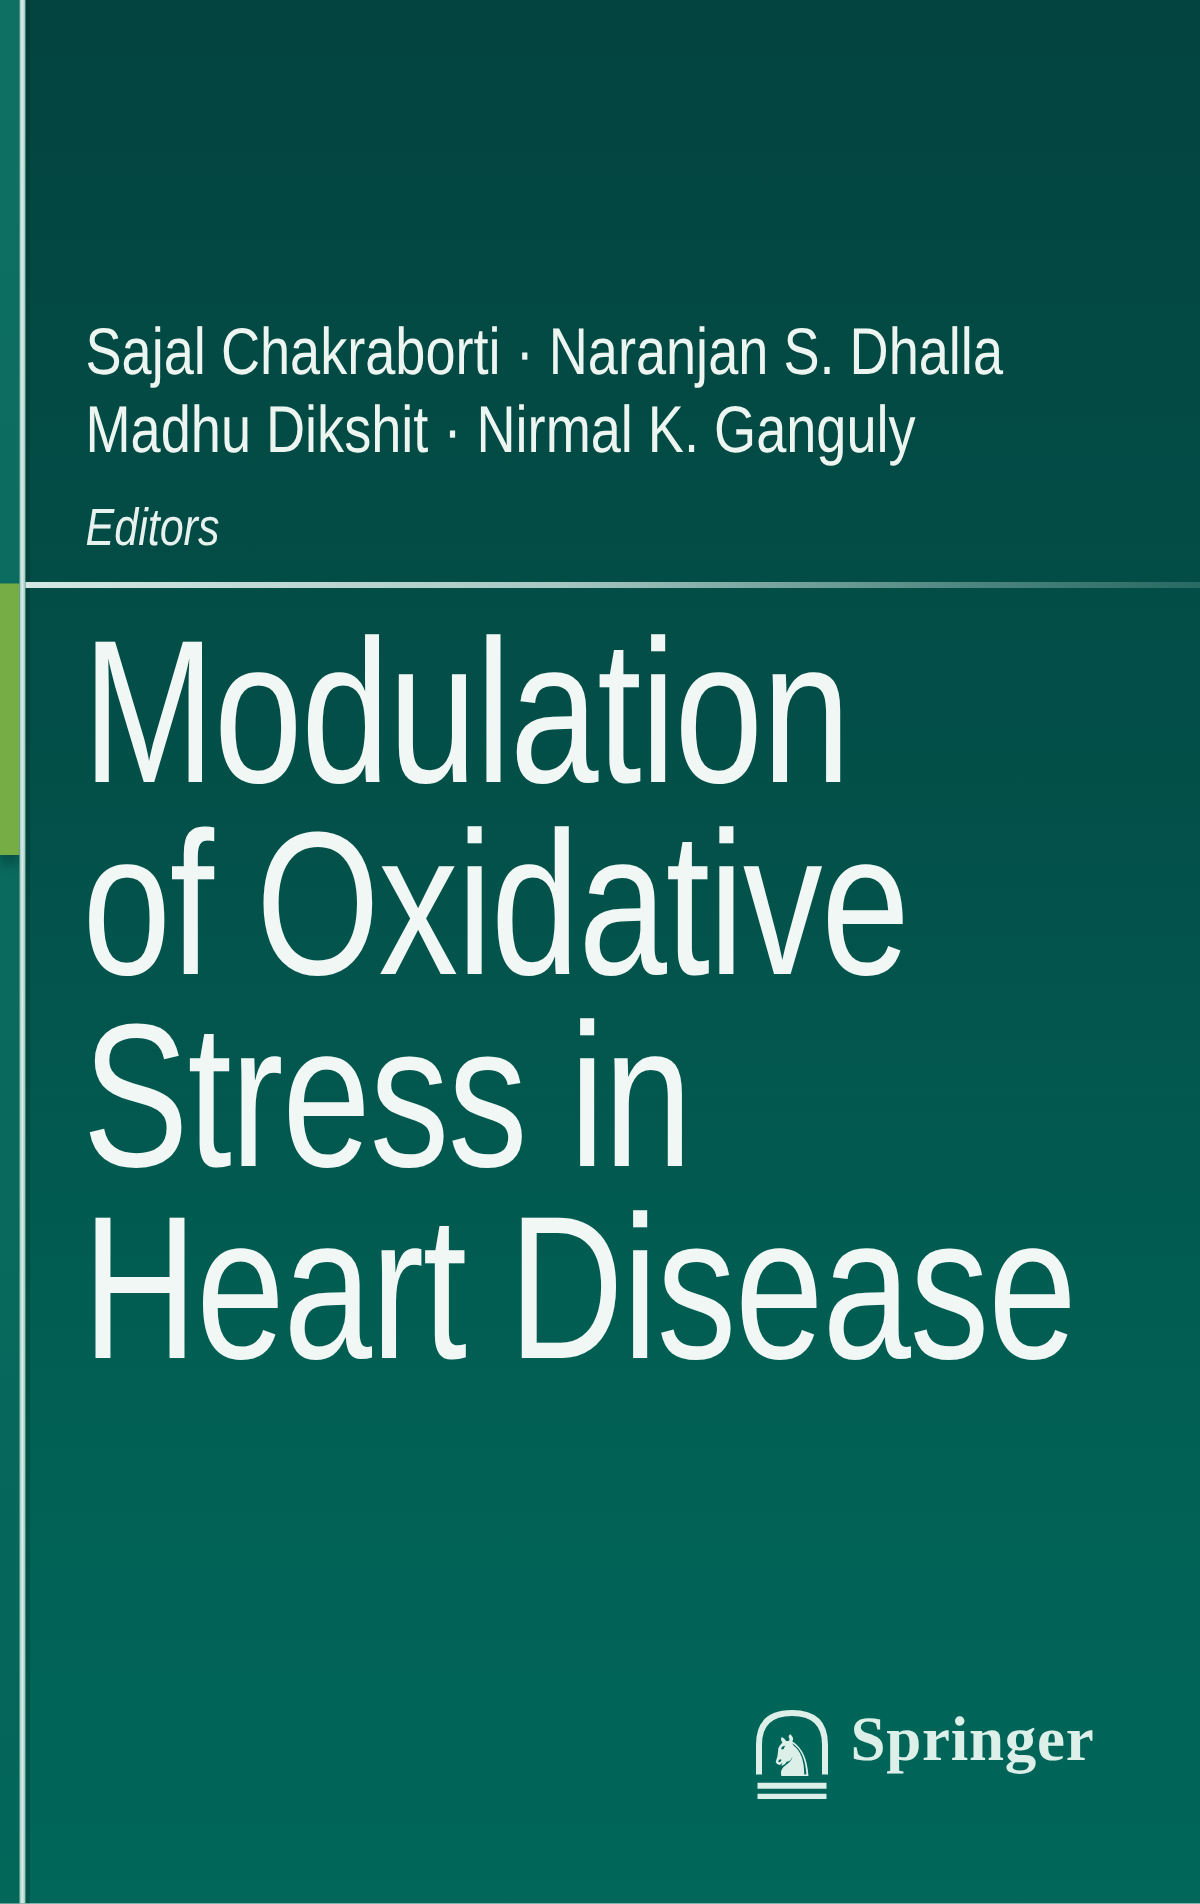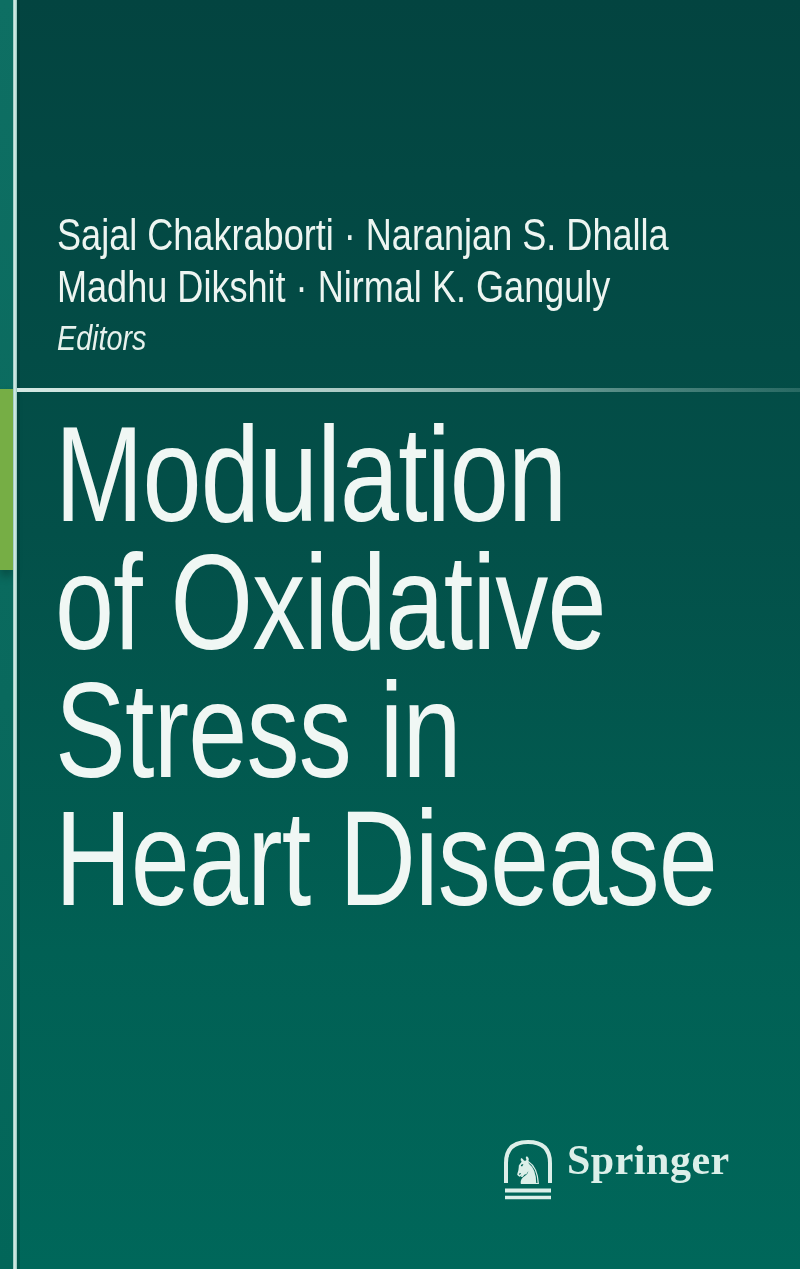--- a/index.html
+++ b/index.html
@@ -61,21 +61,21 @@
   .authors {
     position: absolute;
     left: 57px; top: 209px;
     color: #edf5f1;
     font-size: 44px;
     line-height: 52px;
     font-weight: normal;
   }
   .editors {
     position: absolute;
-    left: 57px; top: 317px;
+    left: 57px; top: 331px;
     color: #e7f1ed;
     font-size: 35px;
     line-height: 42px;
     font-style: italic;
   }
 
   .title {
     position: absolute;
     left: 55px; top: 410px;
     color: #f0f7f4;

